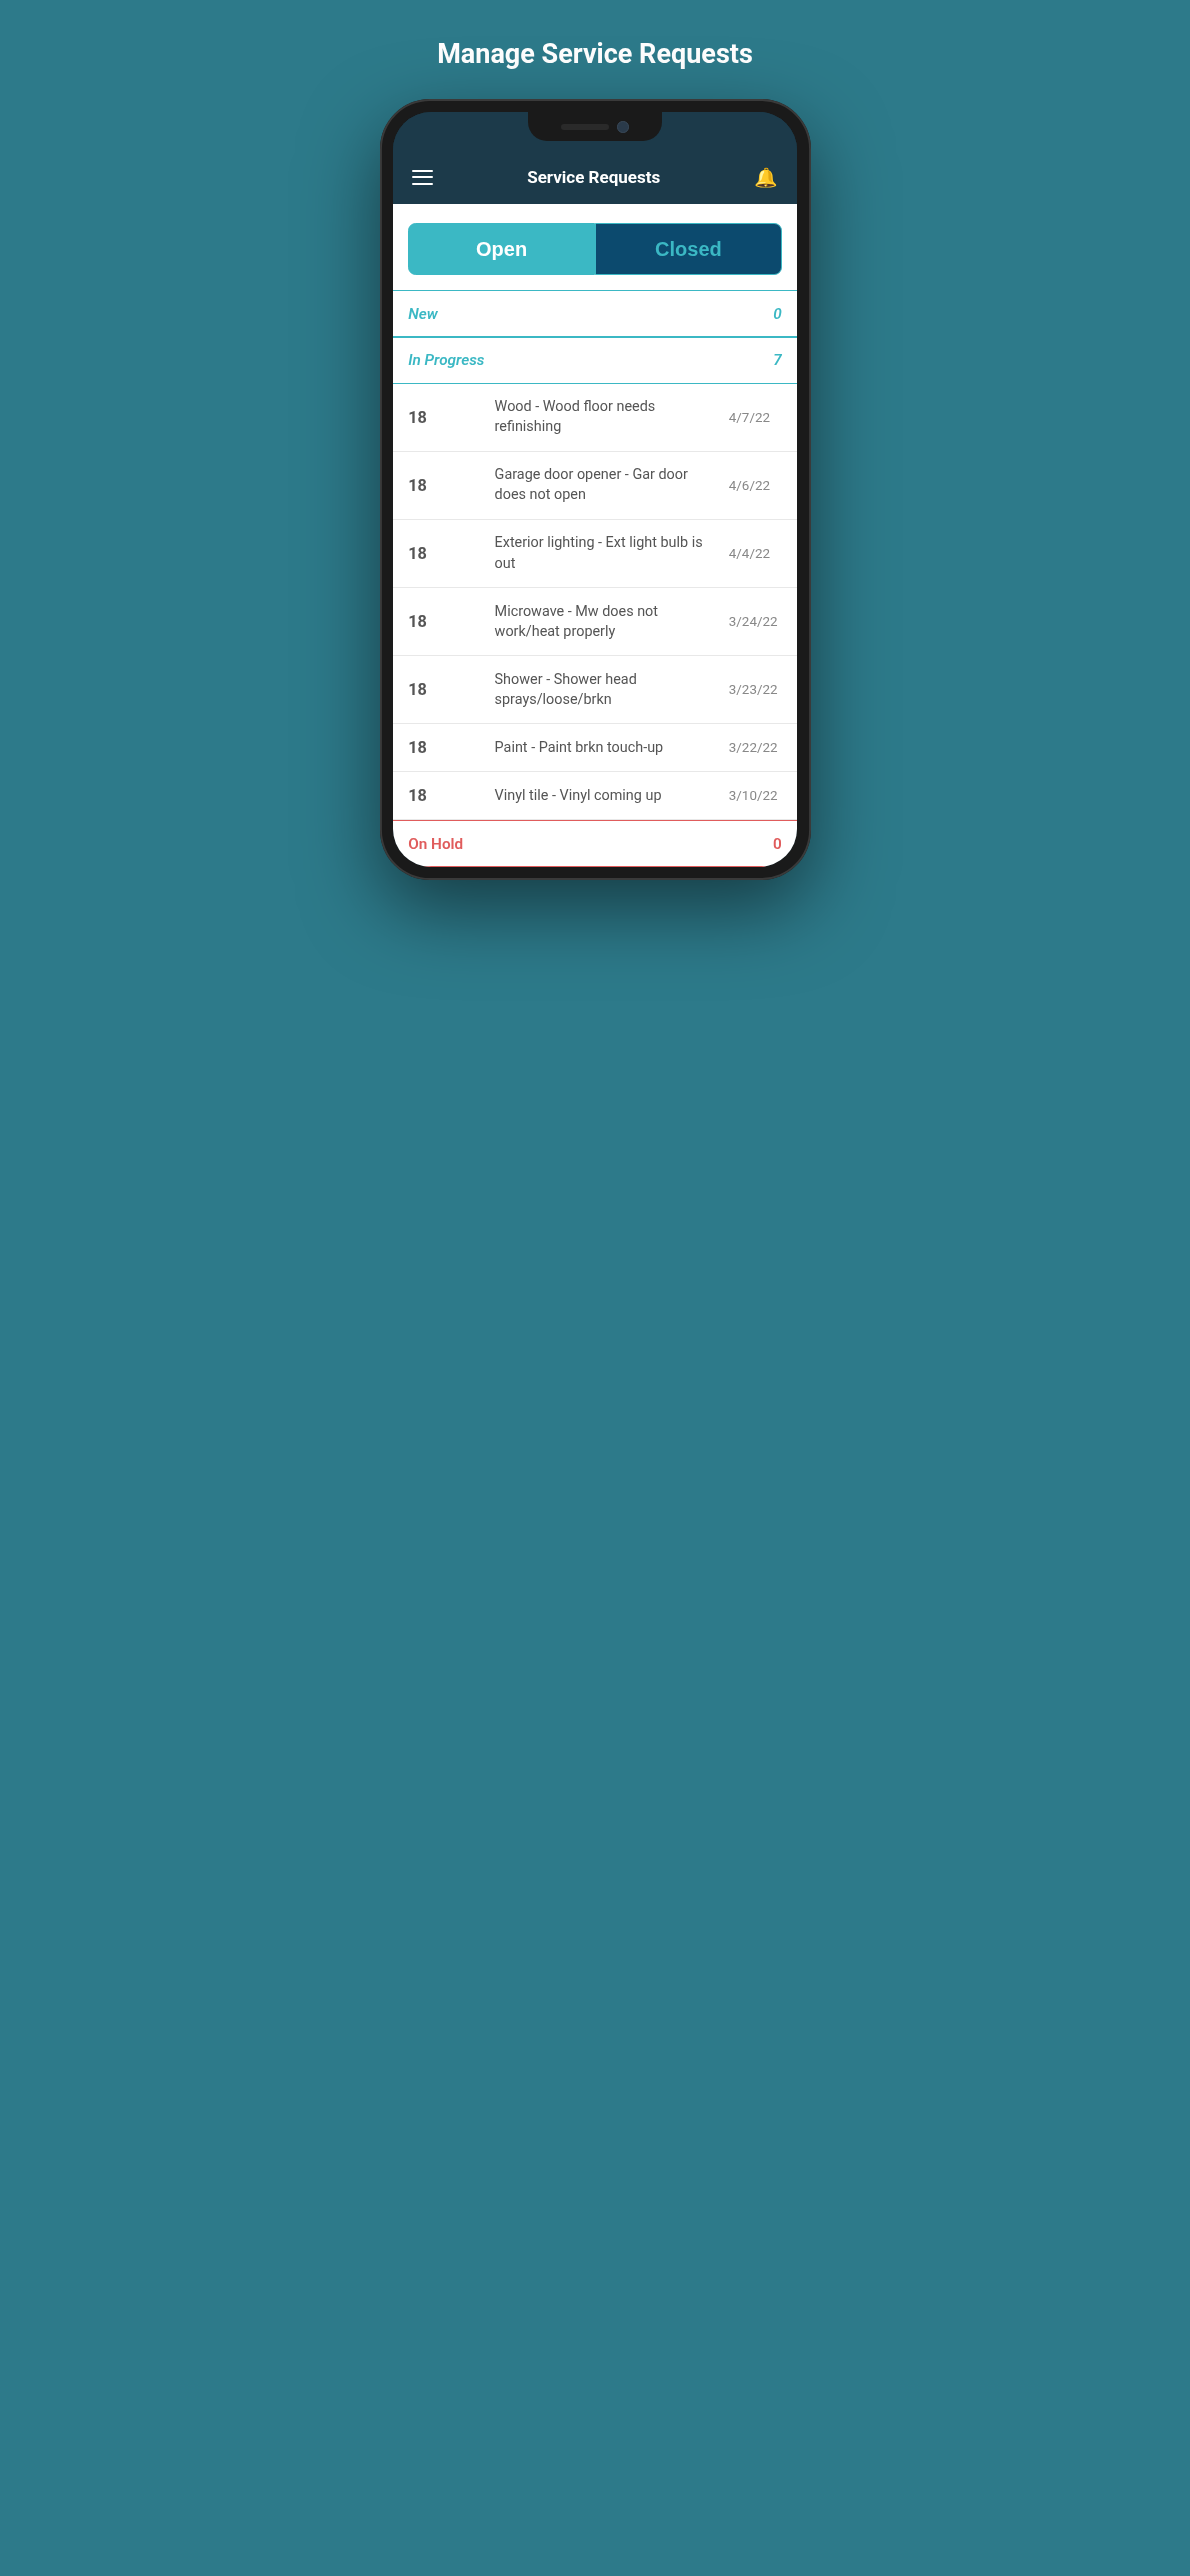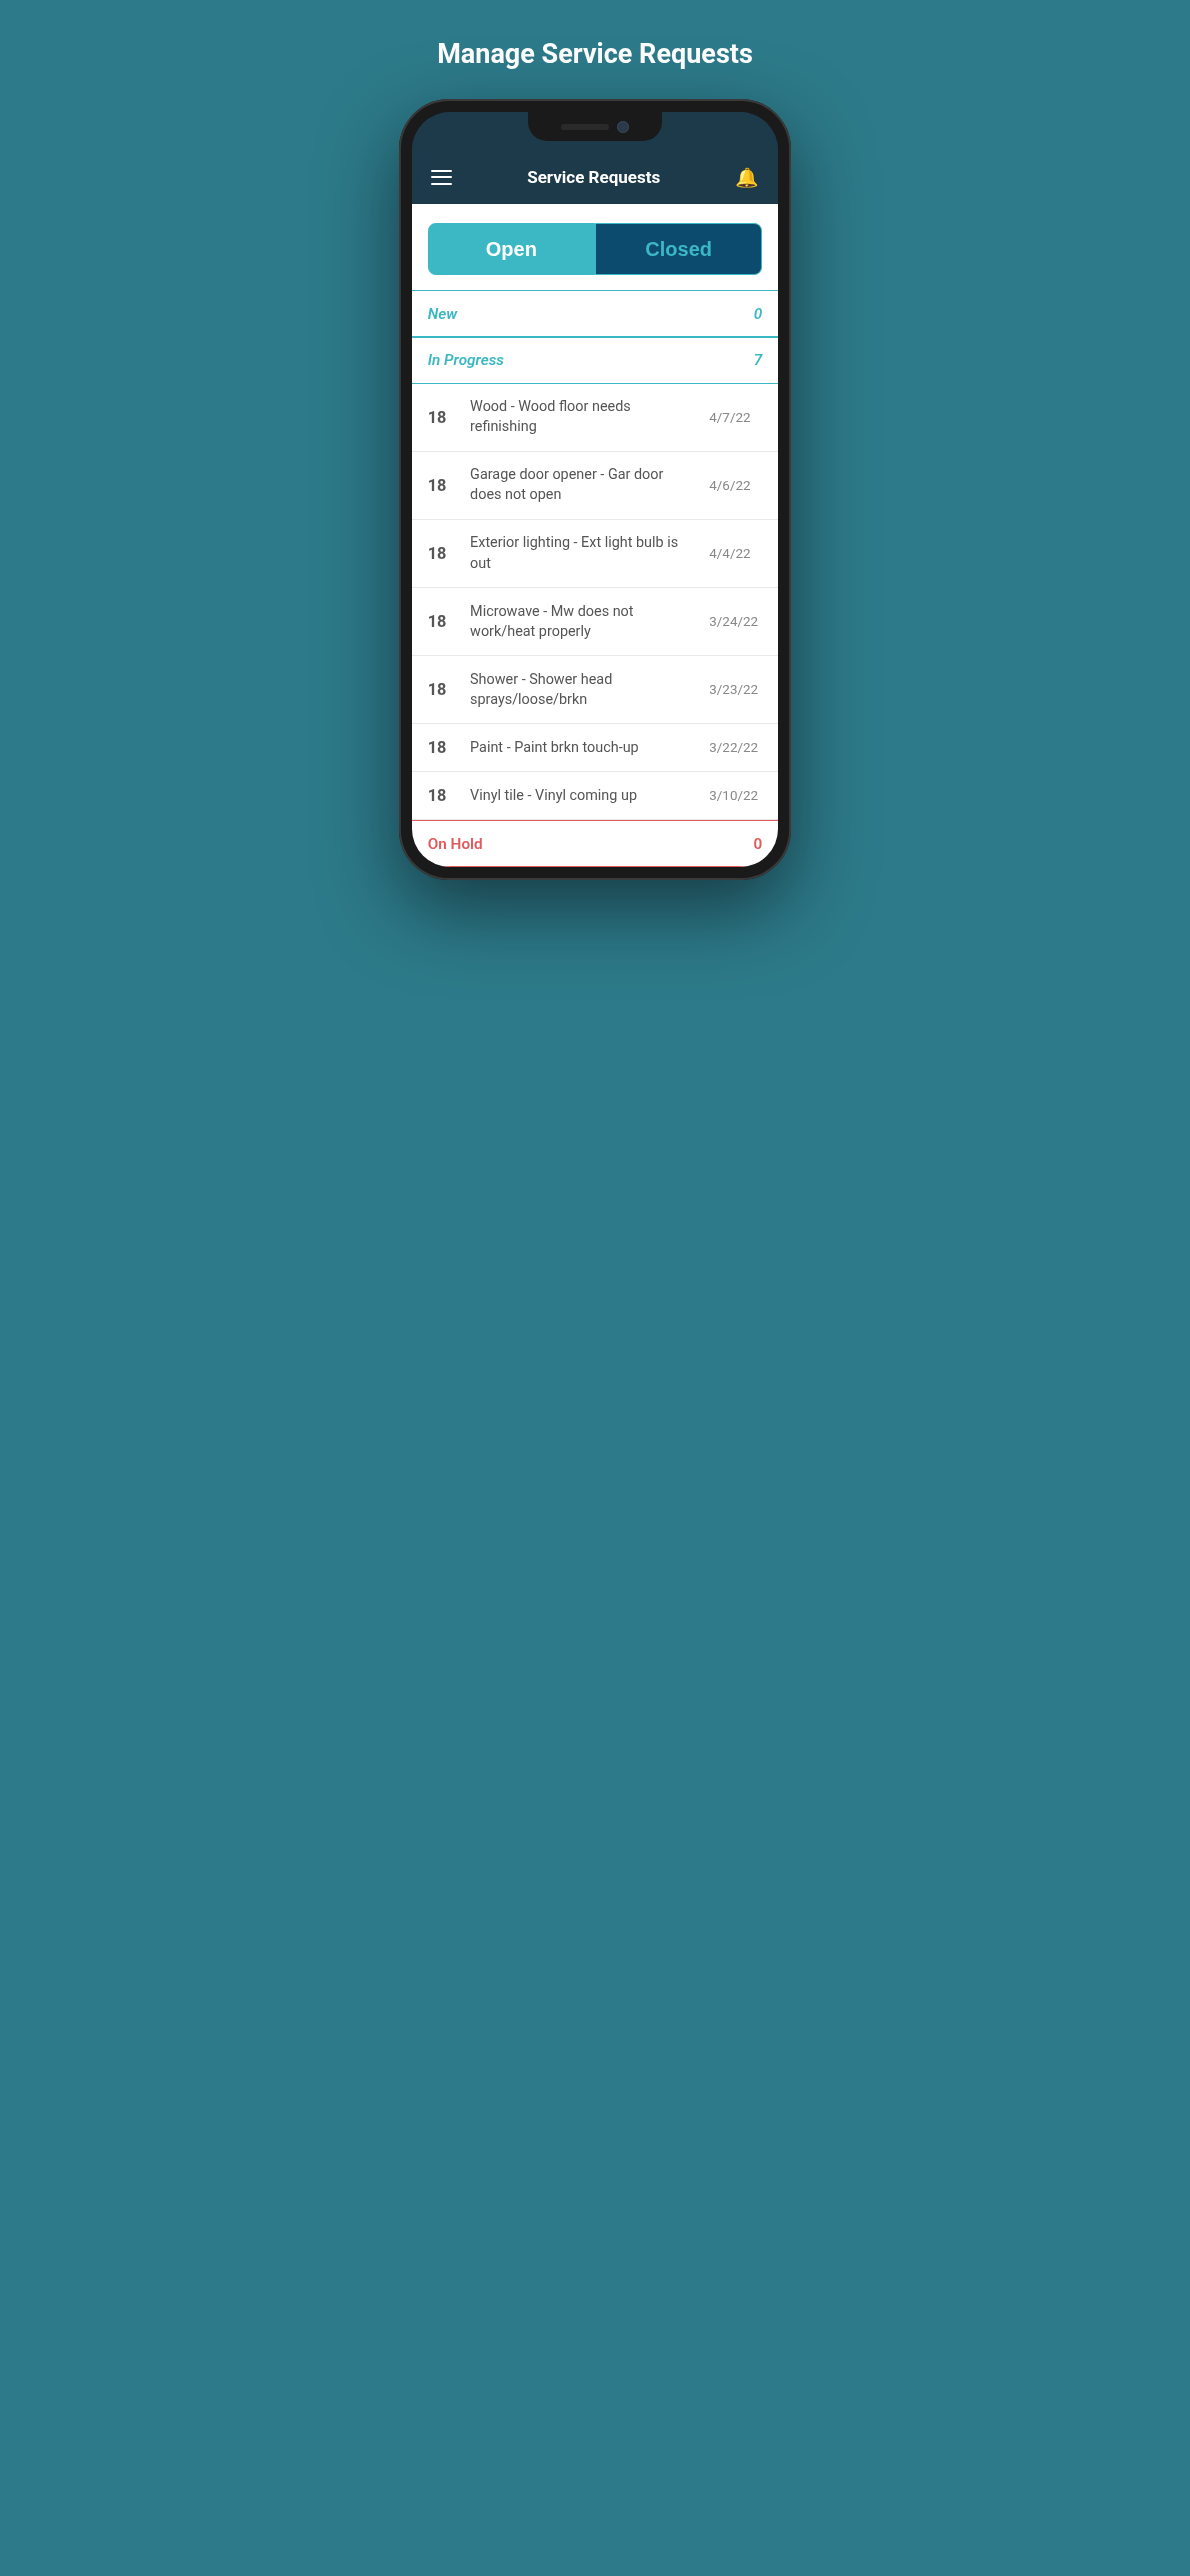--- a/index.html
+++ b/index.html
@@ -17,21 +17,21 @@
     .page-title {
       color: #ffffff;
       font-size: 27px;
       font-weight: 700;
       text-align: center;
       margin-bottom: 29px;
     }
 
     
     .phone-shell {
-      width: 392px;
+      width: 431px;
       background: #1a1a1a;
       border-radius: 50px;
       padding: 13.4px;
       box-shadow: 0 29px 77px rgba(0,0,0,0.5), inset 0 0 0 1.9px #3a3a3a;
       position: relative;
     }
 
     
     .phone-notch {
       width: 134px;
@@ -225,20 +225,21 @@
       font-weight: 700;
       color: #555;
       min-width: 29px;
     }
 
     .row-description {
       flex: 1;
       font-size: 14.4px;
       color: #555;
       line-height: 1.4;
+      margin-left: 44px;
     }
 
     .row-date {
       font-size: 13.4px;
       color: #888;
       min-width: 53px;
       text-align: left;
     }
 
     

